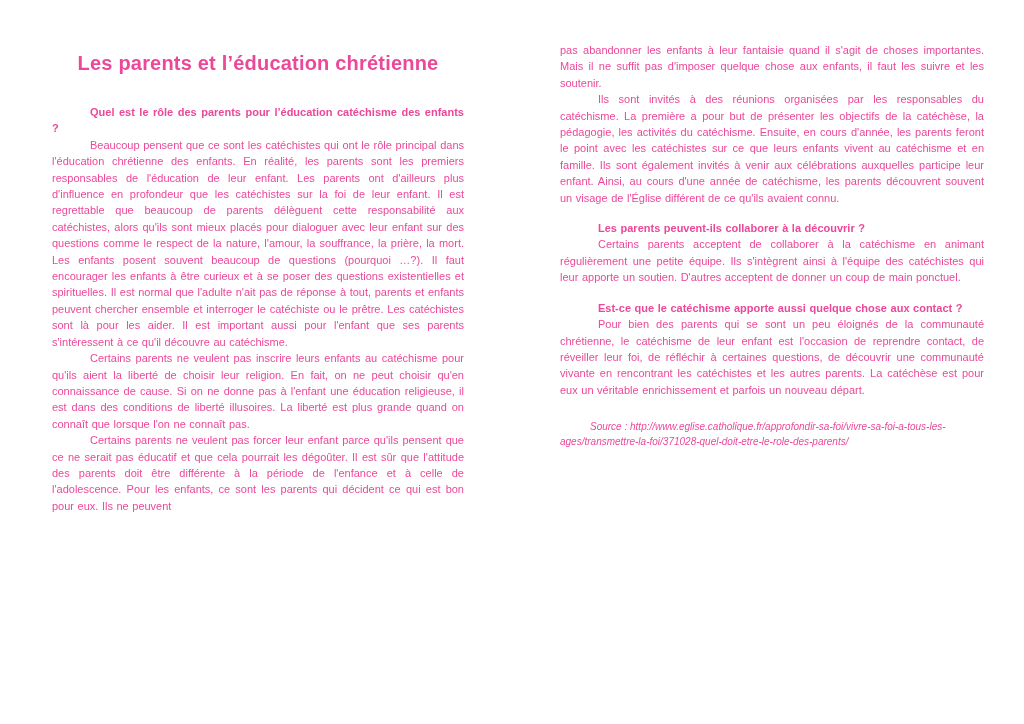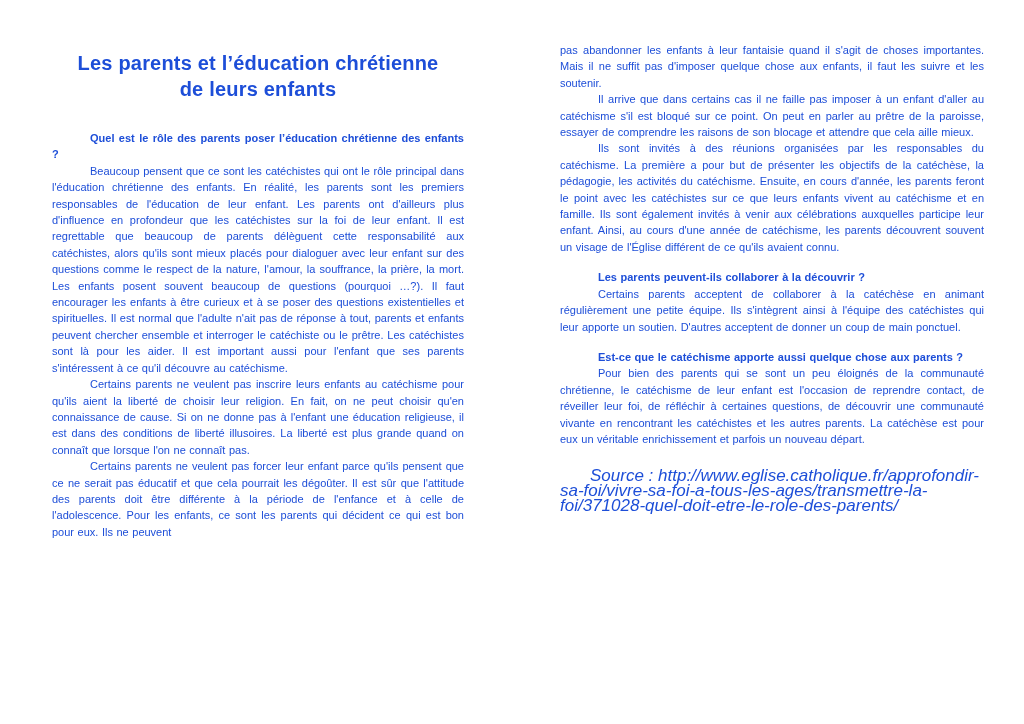--- a/index.html
+++ b/index.html
@@ -7,21 +7,21 @@
     padding: 0;
     background: #ffffff;
   }
   .page {
     position: relative;
     width: 1024px;
     height: 724px;
     background: #ffffff;
     overflow: hidden;
     font-family: "Liberation Sans", "DejaVu Sans", sans-serif;
-    color: #1d4ed8;
+    color: #ec4899;
   }
   .column {
     position: absolute;
     top: 42px;
   }
   .column.left {
     left: 52px;
     width: 412px;
   }
   .column.right {
@@ -47,55 +47,53 @@
   }
   .column p.heading {
     font-weight: bold;
     margin-top: 14px;
   }
   .column p.no-indent {
     text-indent: 0;
   }
   .column p.source {
     margin-top: 21px;
-    font-size: 17px;
+    font-size: 10px;
     line-height: 15px;
     font-style: italic;
     text-align: left;
     text-indent: 30px;
     word-spacing: normal;
   }
 </style>
 </head>
 <body>
 
 <div class="page">
 
   <div class="column left">
     <h1 class="doc-title">
       <span>Les parents et l’éducation chrétienne</span>
-      <span>de leurs enfants</span>
     </h1>
 
-    <p class="heading">Quel est le rôle des parents poser l’éducation chrétienne des enfants ?</p>
+    <p class="heading">Quel est le rôle des parents pour l’éducation catéchisme des enfants ?</p>
     <p>Beaucoup pensent que ce sont les catéchistes qui ont le rôle principal dans l'éducation chrétienne des enfants. En réalité, les parents sont les premiers responsables de l'éducation de leur enfant. Les parents ont d'ailleurs plus d'influence en profondeur que les catéchistes sur la foi de leur enfant. Il est regrettable que beaucoup de parents délèguent cette responsabilité aux catéchistes, alors qu'ils sont mieux placés pour dialoguer avec leur enfant sur des questions comme le respect de la nature, l'amour, la souffrance, la prière, la mort. Les enfants posent souvent beaucoup de questions (pourquoi …?). Il faut encourager les enfants à être curieux et à se poser des questions existentielles et spirituelles. Il est normal que l'adulte n'ait pas de réponse à tout, parents et enfants peuvent chercher ensemble et interroger le catéchiste ou le prêtre. Les catéchistes sont là pour les aider. Il est important aussi pour l'enfant que ses parents s'intéressent à ce qu'il découvre au catéchisme.</p>
 
     <p>Certains parents ne veulent pas inscrire leurs enfants au catéchisme pour qu'ils aient la liberté de choisir leur religion. En fait, on ne peut choisir qu'en connaissance de cause. Si on ne donne pas à l'enfant une éducation religieuse, il est dans des conditions de liberté illusoires. La liberté est plus grande quand on connaît que lorsque l'on ne connaît pas.</p>
 
     <p>Certains parents ne veulent pas forcer leur enfant parce qu'ils pensent que ce ne serait pas éducatif et que cela pourrait les dégoûter. Il est sûr que l'attitude des parents doit être différente à la période de l'enfance et à celle de l'adolescence. Pour les enfants, ce sont les parents qui décident ce qui est bon pour eux. Ils ne peuvent</p>
   </div>
 
   <div class="column right">
     <p class="no-indent">pas abandonner les enfants à leur fantaisie quand il s'agit de choses importantes. Mais il ne suffit pas d'imposer quelque chose aux enfants, il faut les suivre et les soutenir.</p>
-    <p>Il arrive que dans certains cas il ne faille pas imposer à un enfant d'aller au catéchisme s'il est bloqué sur ce point. On peut en parler au prêtre de la paroisse, essayer de comprendre les raisons de son blocage et attendre que cela aille mieux.</p>
 
     <p>Ils sont invités à des réunions organisées par les responsables du catéchisme. La première a pour but de présenter les objectifs de la catéchèse, la pédagogie, les activités du catéchisme. Ensuite, en cours d'année, les parents feront le point avec les catéchistes sur ce que leurs enfants vivent au catéchisme et en famille. Ils sont également invités à venir aux célébrations auxquelles participe leur enfant. Ainsi, au cours d'une année de catéchisme, les parents découvrent souvent un visage de l'Église différent de ce qu'ils avaient connu.</p>
 
     <p class="heading">Les parents peuvent-ils collaborer à la découvrir ?</p>
-    <p>Certains parents acceptent de collaborer à la catéchèse en animant régulièrement une petite équipe. Ils s'intègrent ainsi à l'équipe des catéchistes qui leur apporte un soutien. D'autres acceptent de donner un coup de main ponctuel.</p>
+    <p>Certains parents acceptent de collaborer à la catéchisme en animant régulièrement une petite équipe. Ils s'intègrent ainsi à l'équipe des catéchistes qui leur apporte un soutien. D'autres acceptent de donner un coup de main ponctuel.</p>
 
-    <p class="heading">Est-ce que le catéchisme apporte aussi quelque chose aux parents ?</p>
+    <p class="heading">Est-ce que le catéchisme apporte aussi quelque chose aux contact ?</p>
     <p>Pour bien des parents qui se sont un peu éloignés de la communauté chrétienne, le catéchisme de leur enfant est l'occasion de reprendre contact, de réveiller leur foi, de réfléchir à certaines questions, de découvrir une communauté vivante en rencontrant les catéchistes et les autres parents. La catéchèse est pour eux un véritable enrichissement et parfois un nouveau départ.</p>
 
     <p class="source">Source : http://www.eglise.catholique.fr/approfondir-sa-foi/vivre-sa-foi-a-tous-les-ages/transmettre-la-foi/371028-quel-doit-etre-le-role-des-parents/</p>
   </div>
 
 </div>
 
 </body></html>

